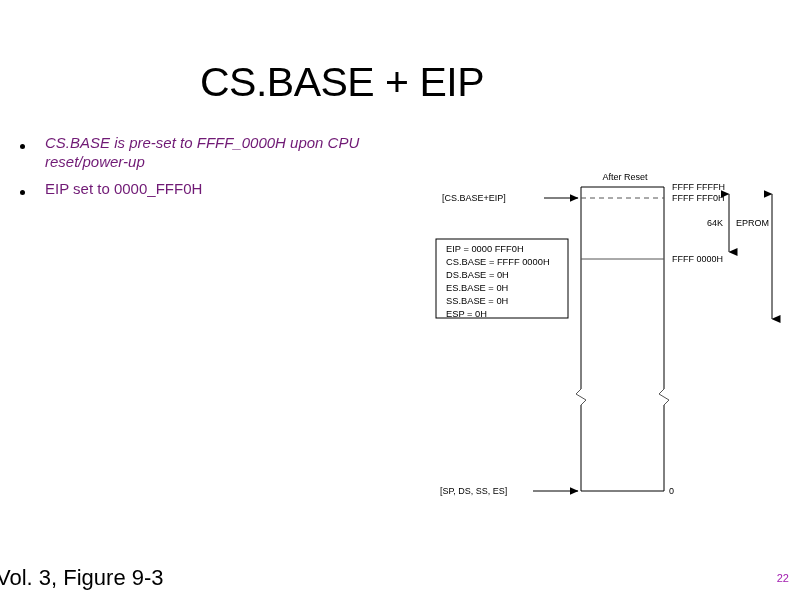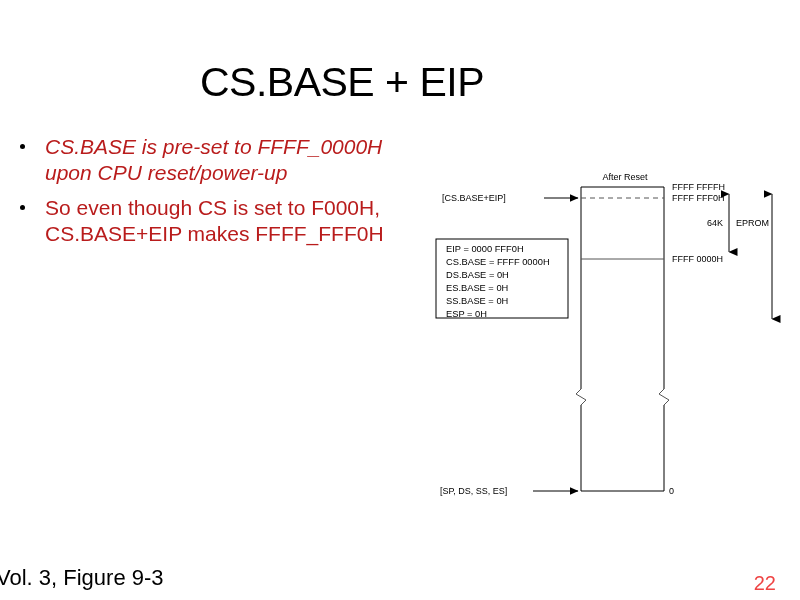--- a/index.html
+++ b/index.html
@@ -36,23 +36,23 @@
   #bullet-list {
     position: absolute;
     left: 8px;
     top: 134px;
     width: 390px;
   }
   .bullet-item {
     position: relative;
     padding-left: 37px;
     margin-bottom: 9px;
-    font-size: 21px;
+    font-size: 15px;
     line-height: 1.24;
-    color: #b91c1c;
+    color: #701a75;
   }
   .bullet-item.is-italic .bullet-text {
     font-style: italic;
   }
   .bullet-dot {
     position: absolute;
     left: 12px;
     top: 10px;
     width: 5px;
     height: 5px;
@@ -68,24 +68,24 @@
     position: absolute;
     left: -4px;
     top: 565px;
     font-size: 22px;
     line-height: 1.2;
     white-space: nowrap;
     color: #000;
   }
   #page-number {
     position: absolute;
-    right: 24px;
+    right: 11px;
     top: 572px;
-    font-size: 20px;
-    color: #ef4444;
+    font-size: 11px;
+    color: #a21caf;
   }
 
   
   #memory-diagram {
     position: absolute;
     left: 420px;
     top: 156px;
     width: 380px;
     height: 370px;
   }
@@ -129,25 +129,25 @@
 
 <h1 id="slide-title">CS.BASE + EIP</h1>
 
 <div id="bullet-list">
 
   <div class="bullet-item is-italic">
     <span class="bullet-dot"></span>
     <span class="bullet-text">CS.BASE is pre-set to FFFF_0000H upon CPU reset/power-up</span>
   </div>
 
-
   <div class="bullet-item">
     <span class="bullet-dot"></span>
-    <span class="bullet-text">So even though CS is set to F000H, CS.BASE+EIP makes FFFF_FFF0H</span>
+    <span class="bullet-text">EIP set to 0000_FFF0H</span>
   </div>
+
 
 
 </div>
 
 <div id="memory-diagram">
   <svg width="380" height="370" viewBox="0 0 380 370" xmlns="http://www.w3.org/2000/svg">
 
     <defs>
       <marker id="arrowRight" markerWidth="9" markerHeight="8" refX="8.5" refY="4" orient="auto" markerUnits="userSpaceOnUse">
         <path d="M0,0 L9,4 L0,8 z" fill="#000"></path>

